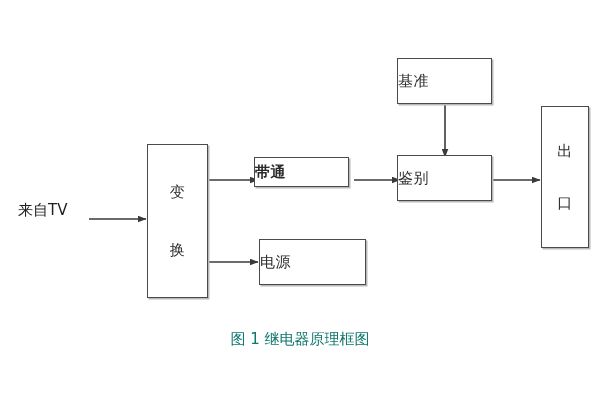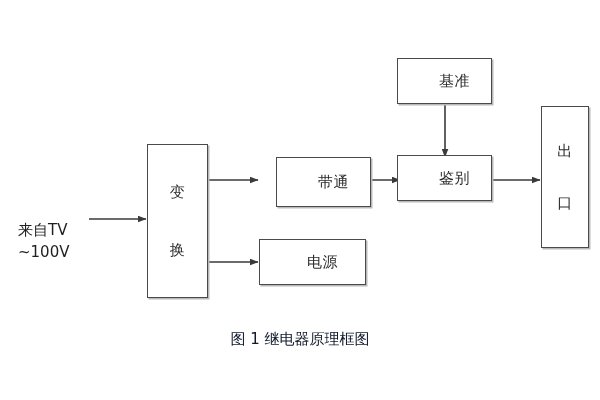--- a/index.html
+++ b/index.html
@@ -15,49 +15,46 @@
     font-family: "DejaVu Sans", "Liberation Sans", sans-serif;
     overflow: hidden;
   }
   .box {
     position: absolute;
     box-sizing: border-box;
     border: 1.6px solid #4a4a4a;
     background: #ffffff;
     display: flex;
     align-items: center;
-    justify-content: center;
     color: #2b2b2b;
     font-size: 15px;
     letter-spacing: 0.5px;
     box-shadow: 1.5px 1.5px 0 0 #b9b9b9;
-    padding-left: 20px;
   }
   .box.vert {
     flex-direction: column;
     justify-content: space-around;
     padding: 18px 0;
   }
   .box.vert .glyph {
     line-height: 1;
   }
   .label {
     position: absolute;
     color: #1f1f1f;
     font-size: 15px;
     white-space: nowrap;
-    margin-top: 20px;
   }
   .label .line {
     display: block;
     line-height: 1.45;
   }
   .caption {
     position: absolute;
-    color: #0f172a;
+    color: #0f766e;
     font-size: 15px;
     white-space: nowrap;
     text-align: center;
   }
   svg.wires {
     position: absolute;
     left: 0;
     top: 0;
     width: 600px;
     height: 400px;
@@ -86,29 +83,28 @@
       <path d="M 354 180 L 400 180" marker-end="url(#arrowhead)"></path>
 
       <path d="M 445 105 L 445 157" marker-end="url(#arrowhead)"></path>
 
       <path d="M 492 180 L 540 180" marker-end="url(#arrowhead)"></path>
     </g>
   </svg>
 
   <div class="label" style="left:18px; top:200px;">
     <span class="line">来自TV</span>
-    <span class="line">~100V</span>
   </div>
 
   <div class="box vert" style="left:147px; top:144px; width:61px; height:154px;">
     <span class="glyph">变</span>
     <span class="glyph">换</span>
   </div>
 
-  <div class="box" style="left:276px; top:157px; width:95px; height:50px;">
+  <div class="box" style="left:254px; top:157px; width:95px; height:30px;font-weight:bold;">
     <span>带通</span>
   </div>
 
   <div class="box" style="left:259px; top:239px; width:107px; height:46px;">
     <span>电源</span>
   </div>
 
   <div class="box" style="left:397px; top:58px; width:95px; height:46px;">
     <span>基准</span>
   </div>

